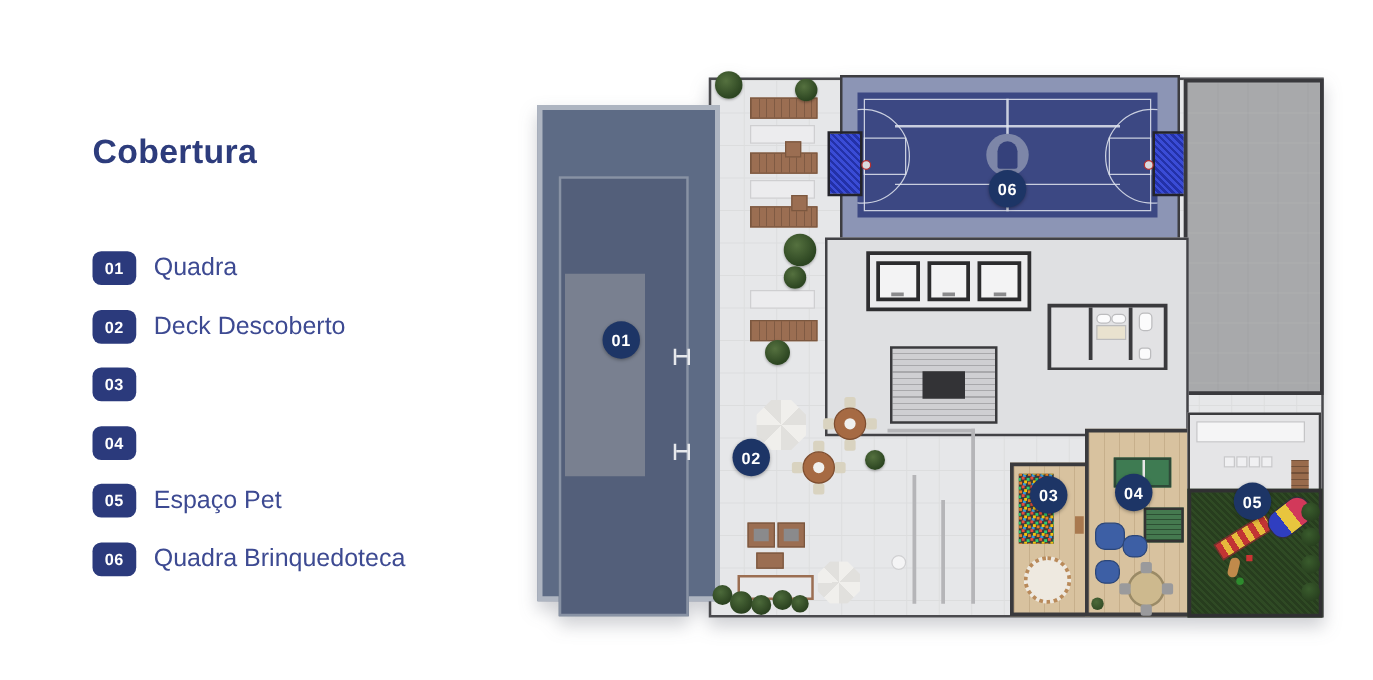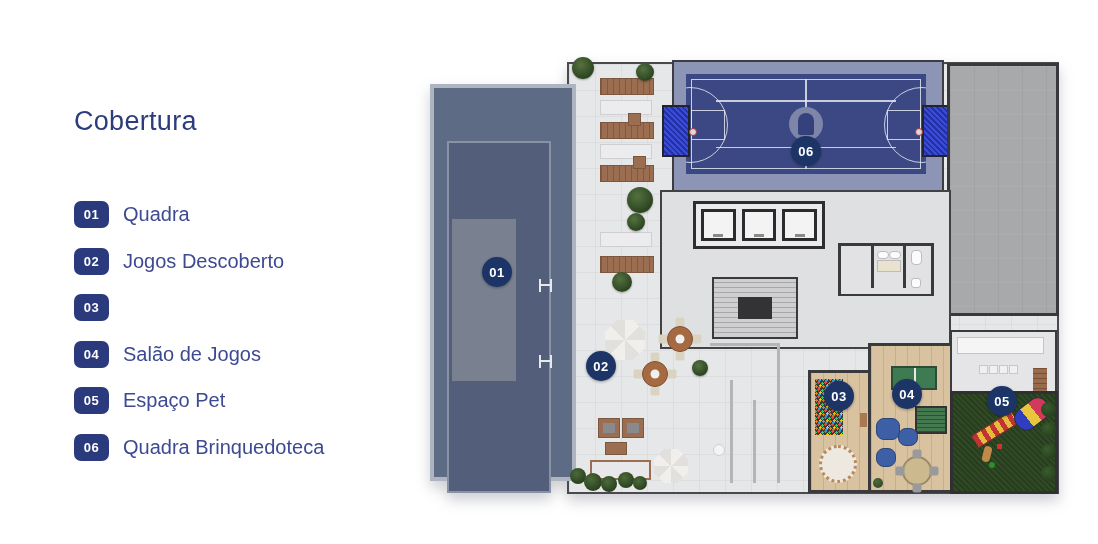--- a/index.html
+++ b/index.html
@@ -1,21 +1,21 @@
 <!DOCTYPE html>
 <html><head>
 <meta charset="utf-8">
 <style>
   html,body{margin:0;padding:0;background:#ffffff;width:1098px;height:544px;overflow:hidden;
     font-family:"Liberation Sans", sans-serif;}
   .abs{position:absolute;}
 
   
   #panel{position:absolute;left:74px;top:0;width:340px;height:544px;}
-  #title{position:absolute;left:0;top:88px;font-size:27px;font-weight:400;color:#2d3c7c;letter-spacing:.3px;}
+  #title{position:absolute;left:0;top:88px;font-size:27px;font-weight:700;color:#2d3c7c;letter-spacing:.3px;}
   #legend{position:absolute;left:0;top:201px;list-style:none;margin:0;padding:0;}
   .lrow{display:flex;align-items:center;height:27px;margin-bottom:19.5px;}
   .lbadge{width:35px;height:27px;border-radius:7px;background:#2b3a7c;color:#fff;font-size:13px;
     font-weight:700;display:flex;align-items:center;justify-content:center;letter-spacing:.5px;flex:0 0 auto;}
   .llabel{margin-left:14px;font-size:20px;color:#3d4a92;white-space:nowrap;}
 
   
   #plan{position:absolute;left:420px;top:55px;width:635px;height:445px;
     filter:drop-shadow(0 7px 7px rgba(60,65,80,.25));}
 
@@ -179,28 +179,27 @@
 
 <aside id="panel">
   <h1 id="title">Cobertura</h1>
   <ul id="legend">
     <li class="lrow">
       <span class="lbadge">01</span>
       <span class="llabel">Quadra</span>
     </li>
     <li class="lrow">
       <span class="lbadge">02</span>
-      <span class="llabel">Jogos Descoberto</span>
+      <span class="llabel">Deck Descoberto</span>
     </li>
     <li class="lrow">
       <span class="lbadge">03</span>
     </li>
     <li class="lrow">
       <span class="lbadge">04</span>
-      <span class="llabel">Salão de Jogos</span>
     </li>
     <li class="lrow">
       <span class="lbadge">05</span>
       <span class="llabel">Espaço Pet</span>
     </li>
     <li class="lrow">
       <span class="lbadge">06</span>
       <span class="llabel">Quadra Brinquedoteca</span>
     </li>
   </ul>

